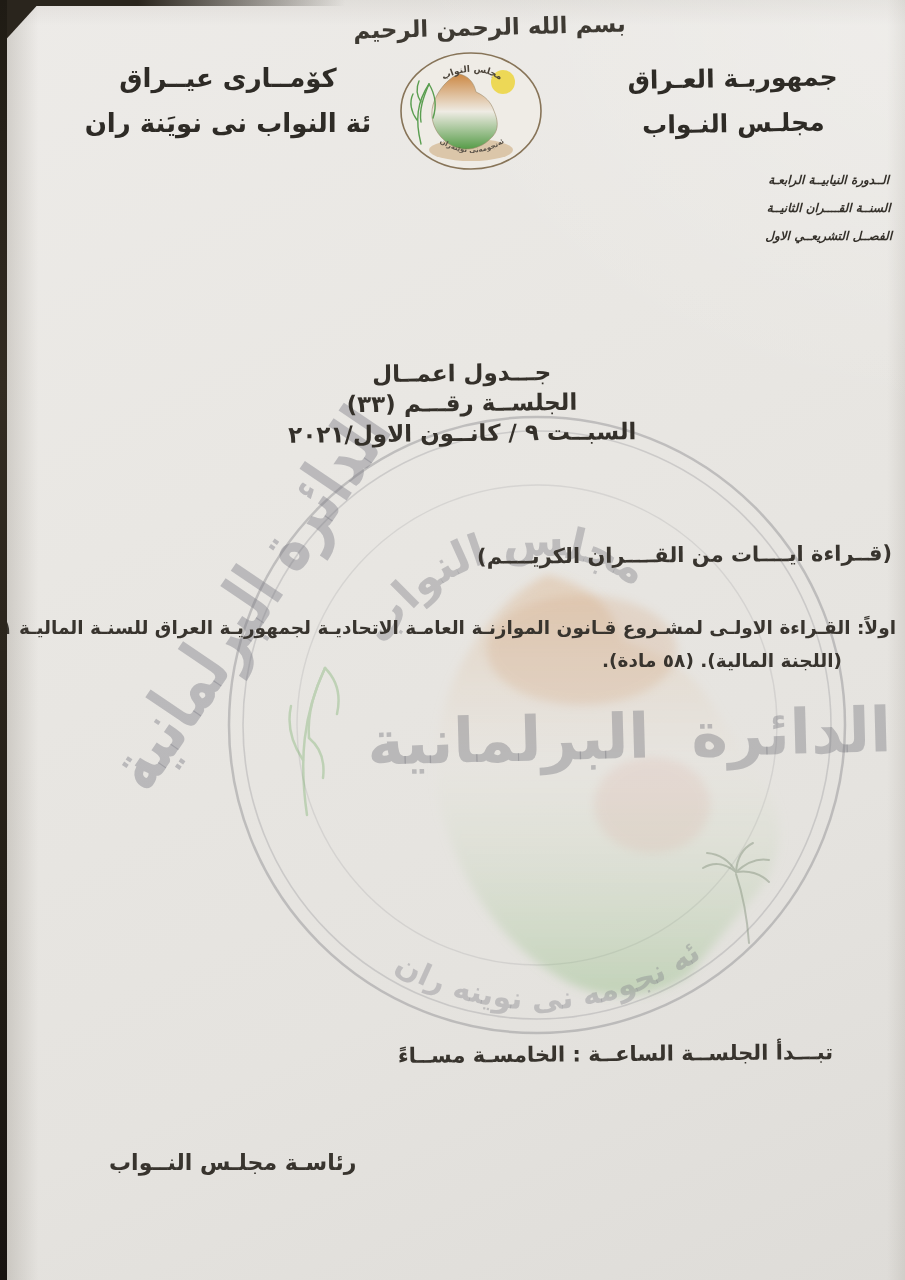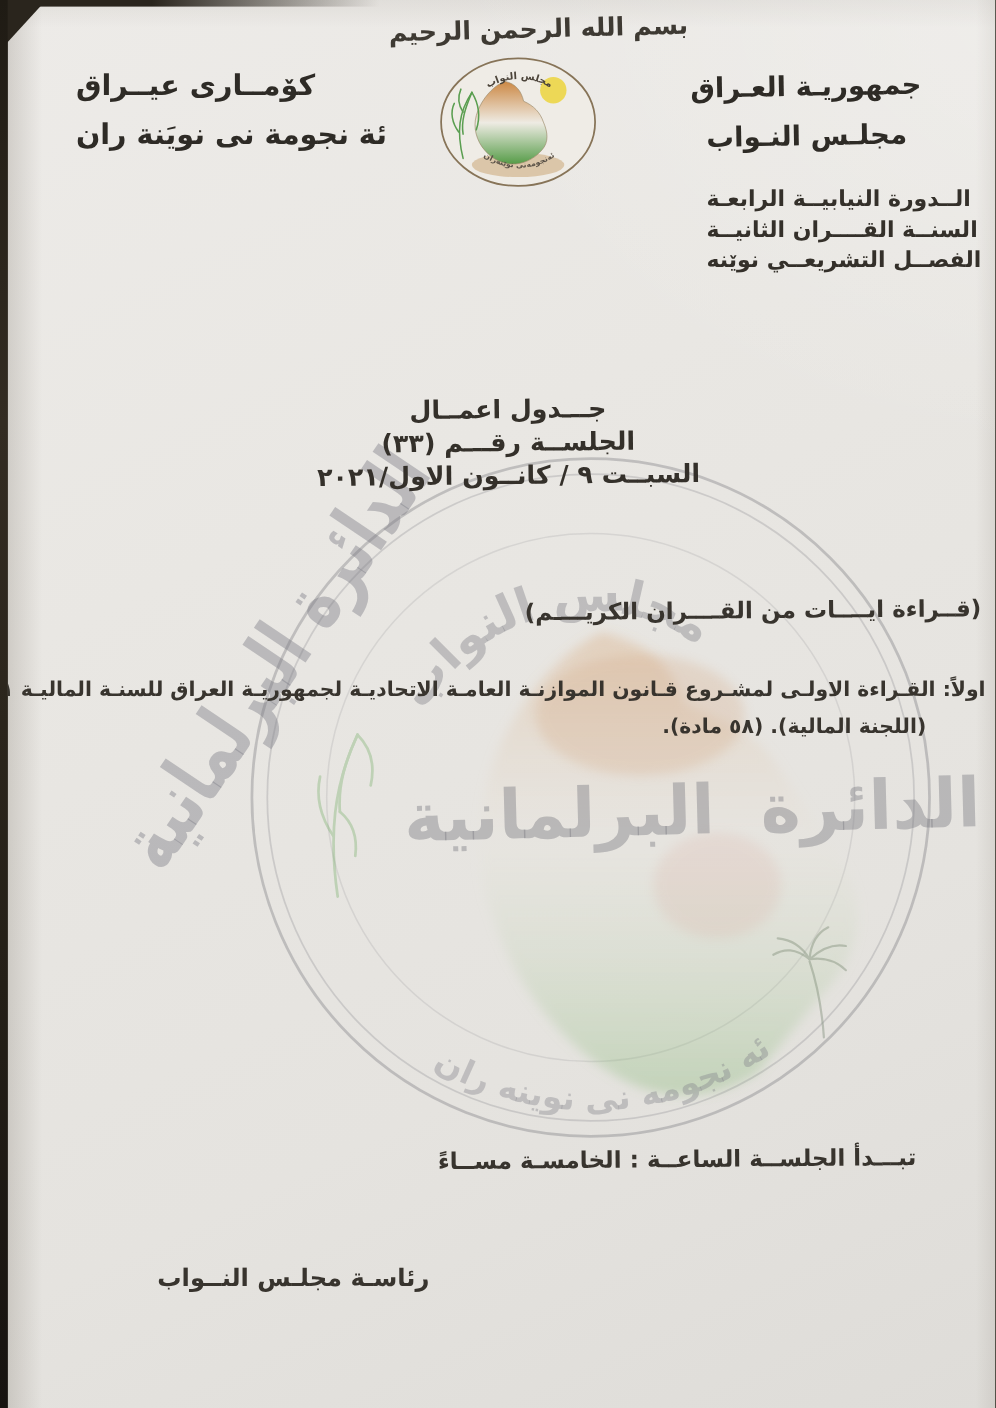--- a/index.html
+++ b/index.html
@@ -46,30 +46,30 @@
     color:rgba(118,118,126,.40);
     transform:rotate(-1.5deg);
   }
   .stamp-svg{position:absolute;left:0;top:0;pointer-events:none;}
   .stamp-text{font-family:"DejaVu Sans",sans-serif;font-weight:bold;direction:rtl;}
   
   .txt{position:absolute;direction:rtl;color:#38342e;font-weight:bold;z-index:3;}
   .basmala{top:14px;left:60px;width:845px;text-align:center;font-size:23px;color:#3e3a33;
     transform:rotate(-1.5deg);letter-spacing:1px;}
   .hdr-right{top:56px;right:12px;width:320px;text-align:center;line-height:45px;font-size:25px;color:#2e2b26;transform:rotate(-1deg);}
-  .hdr-left{top:56px;left:62px;width:318px;text-align:left;line-height:45px;font-size:26px;color:#2e2b26;}
-  .session{top:166px;right:13px;text-align:left;font-size:20px;line-height:28px;color:#34302a;}
+  .hdr-left{top:56px;left:62px;width:318px;text-align:center;line-height:45px;font-size:26px;color:#2e2b26;}
+  .session{top:166px;right:13px;text-align:center;font-size:12px;line-height:28px;color:#34302a;font-style:italic;}
   .agenda{top:358px;left:150px;width:610px;text-align:center;font-size:23px;line-height:30px;color:#34302a;transform:rotate(-.6deg);}
   .quran{top:543px;right:13px;font-size:21px;white-space:nowrap;transform:rotate(-.5deg);}
   .item{top:612px;right:9px;left:40px;text-align:right;font-size:18.5px;line-height:32px;letter-spacing:-.2px;}
   .item .l1{white-space:nowrap;}
   .item .l2{padding-left:0;margin-top:1px;}
   .item .l2{padding-right:54px;text-align:right;}
   .time{top:1042px;right:72px;font-size:21px;white-space:nowrap;transform:rotate(-.5deg);}
-  .signature{top:1150px;left:136px;font-size:22px;white-space:nowrap;}
+  .signature{top:1150px;left:102px;font-size:22px;white-space:nowrap;}
 </style>
 </head>
 <body>
 
 <div>
 
   <div class="paper">
 
     <div class="wm wm-diagonal">الدائرة البرلمانية</div>
 
@@ -126,21 +126,21 @@
 
     <div class="txt basmala">بسم الله الرحمن الرحيم</div>
 
     <div class="txt hdr-right">
       <div>جمهوريـة العـراق</div>
       <div>مجلـس النـواب</div>
     </div>
 
     <div class="txt hdr-left">
       <div>كۆمــارى عيــراق</div>
-      <div>ئة نجومة نى نويَنة ران</div>
+      <div>ئة النواب نى نويَنة ران</div>
     </div>
 
     <svg style="position:absolute;left:392px;top:50px;z-index:3;" width="146" height="124" viewBox="0 0 146 124">
       <defs>
         <linearGradient id="mapSmall" x1="0" y1="0" x2="0" y2="1">
           <stop offset="0" stop-color="#cc8844"></stop>
           <stop offset="0.5" stop-color="#eeebe3"></stop>
           <stop offset="1" stop-color="#569c48"></stop>
         </linearGradient>
         <path id="eTop" d="M 32,42 A 48,42 0 0 1 114,42" fill="none"></path>
@@ -163,21 +163,21 @@
         <textPath href="#eTop" startOffset="50%" text-anchor="middle">مجلس النواب</textPath>
       </text>
       <text style="font-family:'DejaVu Sans',sans-serif;font-weight:bold;direction:rtl;" font-size="7" fill="#5a5248">
         <textPath href="#eBot" startOffset="50%" text-anchor="middle">ئه‌نجومه‌نی نوێنه‌ران</textPath>
       </text>
     </svg>
 
     <div class="txt session">
       <div>الــدورة النيابيــة الرابعـة</div>
       <div>السنــة القــــران الثانيــة</div>
-      <div>الفصــل التشريعــي نوێنه</div>
+      <div>الفصــل التشريعــي الاول</div>
     </div>
 
     <div class="txt agenda">
       <div>جـــدول اعمــال</div>
       <div>الجلســة رقـــم (٣٣)</div>
       <div>السبــت ٩ / كانــون الاول/٢٠٢١</div>
     </div>
 
     <div class="txt quran">(قــراءة ايــــات من القــــران الكريــــم)</div>
 

